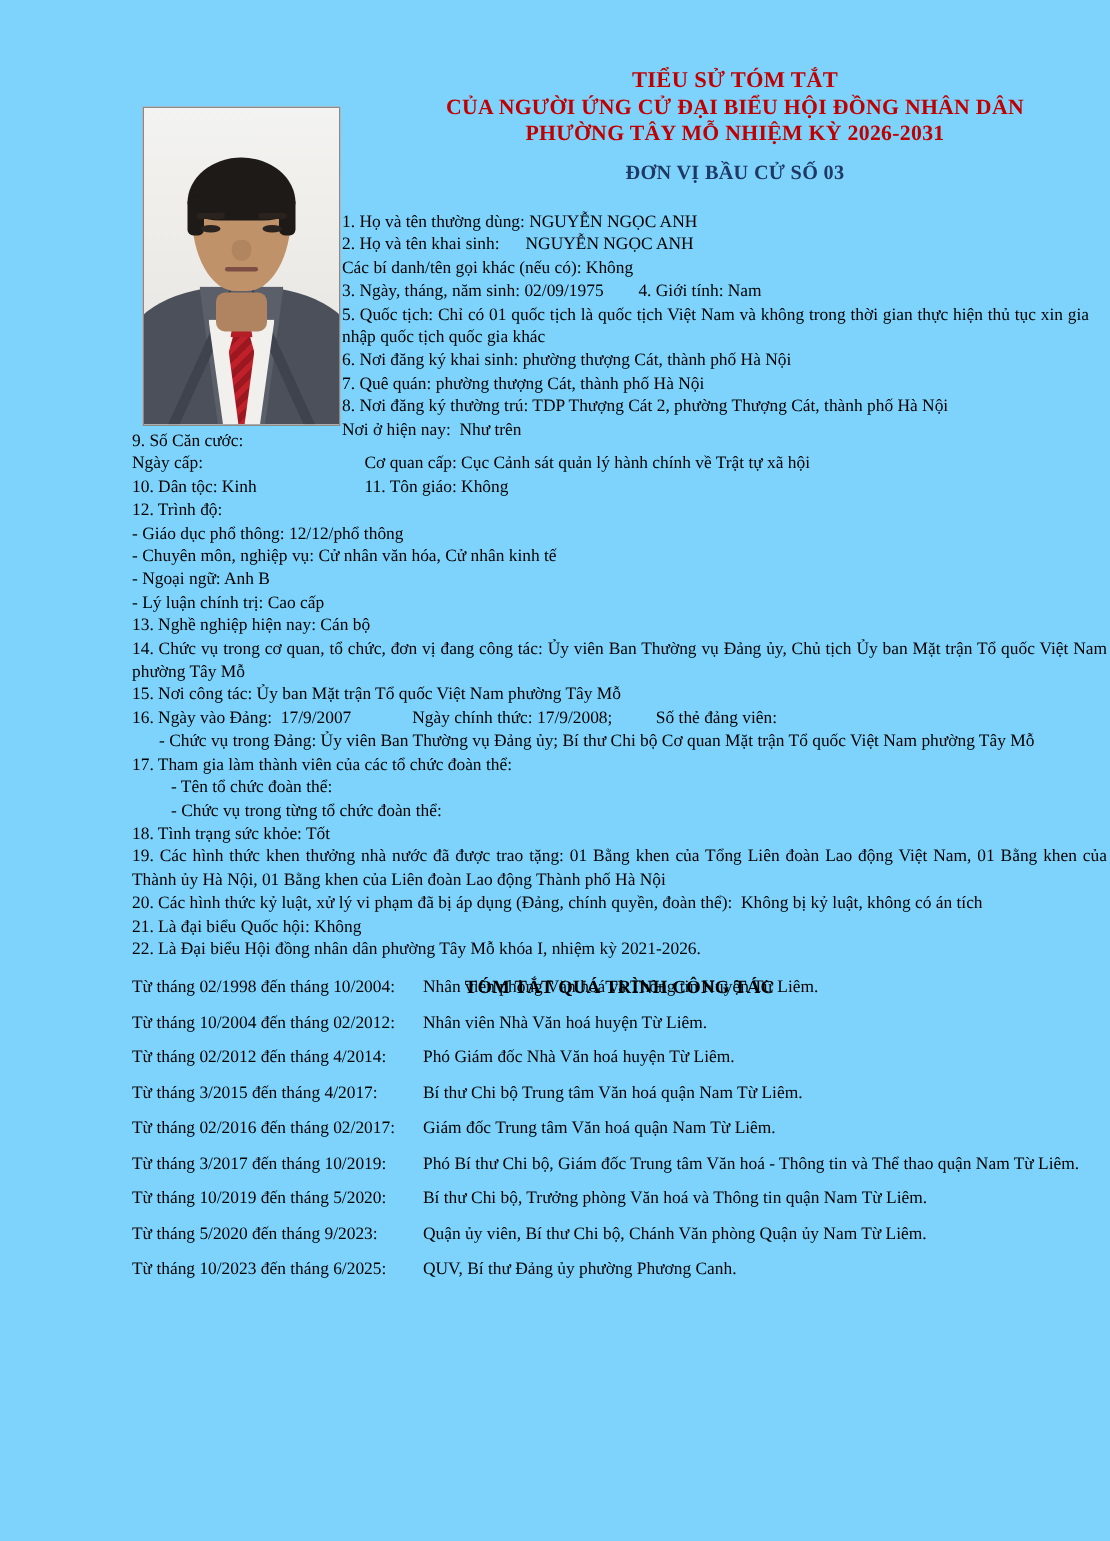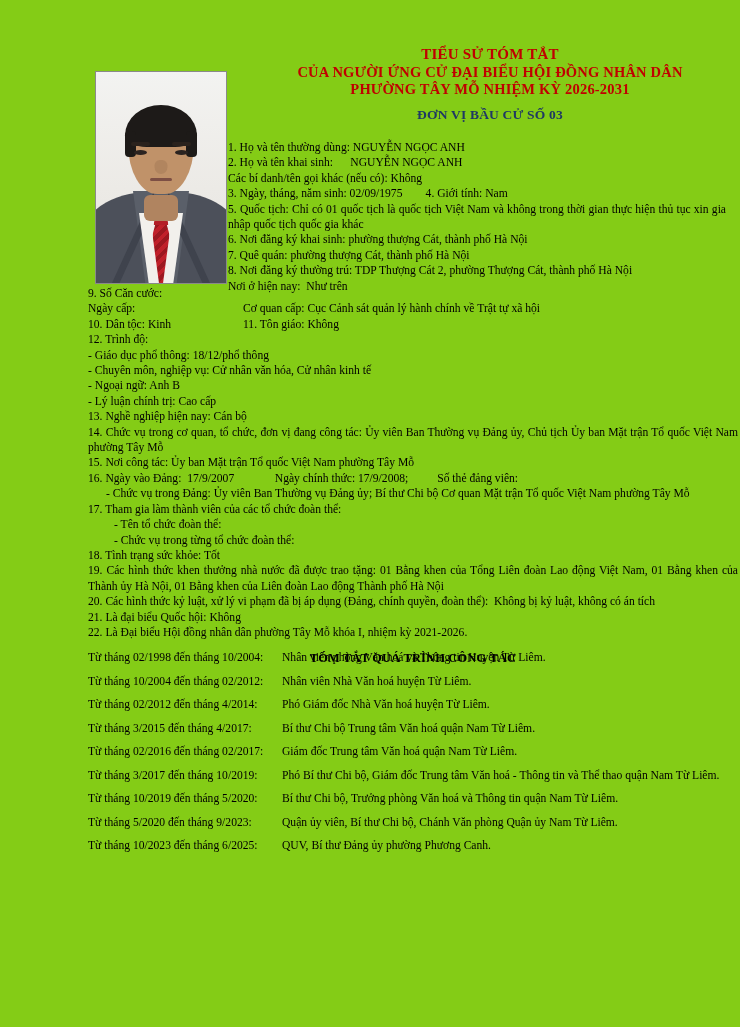--- a/index.html
+++ b/index.html
@@ -8,21 +8,21 @@
     background: #ffffff;
   }
   body {
     font-family: "Liberation Serif", "DejaVu Serif", serif;
     color: #000000;
   }
   .page {
     position: relative;
     width: 740px;
     height: 1027px;
-    background: #84cc16;
+    background: #7dd3fc;
     overflow: hidden;
   }
 
   
   .header {
     position: absolute;
     left: 250px;
     top: 46px;
     width: 480px;
     text-align: center;
@@ -312,21 +312,21 @@
     <div class="line">9. Số Căn cước:</div>
     <div class="two-col">
       <div class="c1 line">Ngày cấp:</div>
       <div class="c2 line">Cơ quan cấp: Cục Cảnh sát quản lý hành chính về Trật tự xã hội</div>
     </div>
     <div class="two-col">
       <div class="c1 line">10. Dân tộc: Kinh</div>
       <div class="c2 line">11. Tôn giáo: Không</div>
     </div>
     <div class="line">12. Trình độ:</div>
-    <div class="line">- Giáo dục phổ thông: 18/12/phổ thông</div>
+    <div class="line">- Giáo dục phổ thông: 12/12/phổ thông</div>
     <div class="line">- Chuyên môn, nghiệp vụ: Cử nhân văn hóa, Cử nhân kinh tế</div>
     <div class="line">- Ngoại ngữ: Anh B</div>
     <div class="line">- Lý luận chính trị: Cao cấp</div>
     <div class="line">13. Nghề nghiệp hiện nay: Cán bộ</div>
     <div class="line just">14. Chức vụ trong cơ quan, tổ chức, đơn vị đang công tác: Ủy viên Ban Thường vụ Đảng ủy, Chủ tịch Ủy ban Mặt trận Tổ quốc Việt Nam phường Tây Mỗ</div>
     <div class="line">15. Nơi công tác: Ủy ban Mặt trận Tổ quốc Việt Nam phường Tây Mỗ</div>
     <div class="line">16. Ngày vào Đảng:  17/9/2007              Ngày chính thức: 17/9/2008;          Số thẻ đảng viên:</div>
     <div class="line just indent">- Chức vụ trong Đảng: Ủy viên Ban Thường vụ Đảng ủy; Bí thư Chi bộ Cơ quan Mặt trận Tổ quốc Việt Nam phường Tây Mỗ</div>
     <div class="line">17. Tham gia làm thành viên của các tổ chức đoàn thể:</div>
     <div class="line indent2">- Tên tổ chức đoàn thể:</div>

